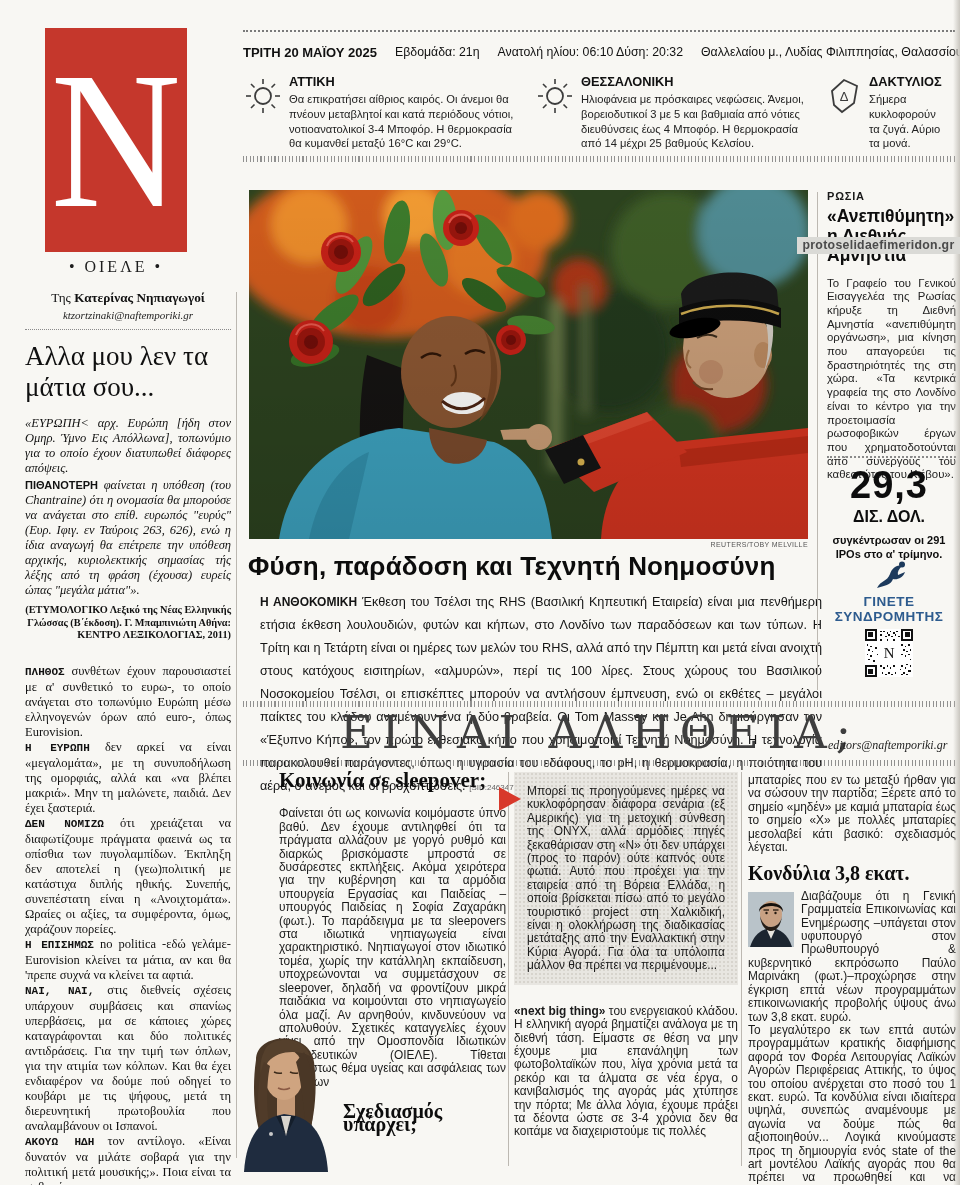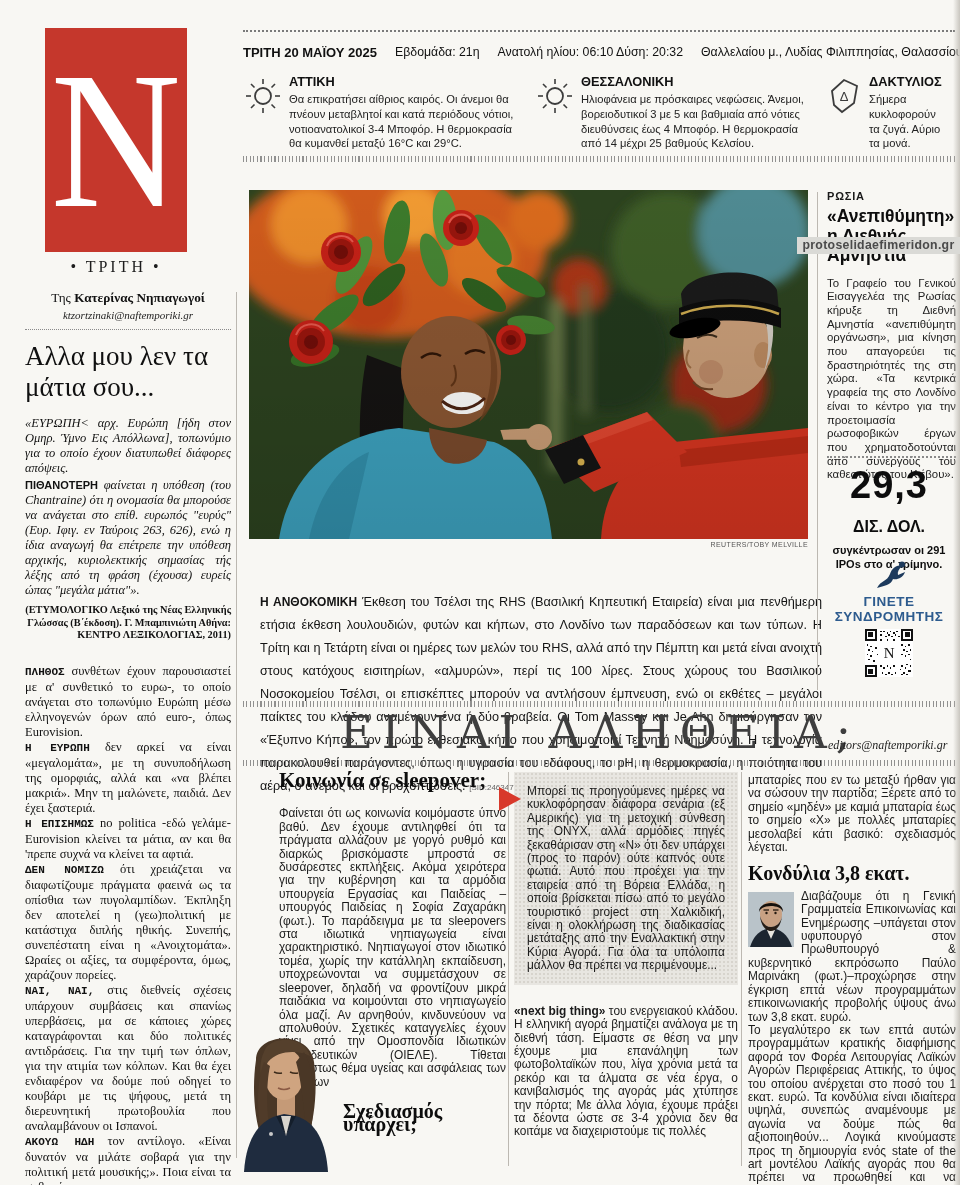--- a/index.html
+++ b/index.html
@@ -38,21 +38,21 @@
   .vrule{width:1px;background:#bcb8b1;}
   .russia{left:827px;top:190px;width:129px;}
   .kicker{font-size:11px;font-weight:bold;letter-spacing:.8px;color:#1a1a1a;}
   .r-title{font-size:17.5px;line-height:19.5px;font-weight:bold;margin-top:5px;color:#0d0d0d;}
   .r-body{margin-top:11px;font-size:11.4px;line-height:13.7px;color:#222;text-align:justify;}
   .watermark{left:797px;top:237px;width:163px;height:17px;background:#dadad6;color:#4b4b4b;font-weight:bold;
              font-size:12.3px;line-height:17px;text-align:center;letter-spacing:.3px;z-index:6;}
   .dotrule{border-top:2px dotted #8a8a8a;}
   .stat{left:820px;top:466px;width:138px;text-align:center;color:#0d0d0d;}
   .stat-num{font-size:38px;font-weight:bold;line-height:38px;letter-spacing:1px;}
-  .stat-unit{font-size:16px;font-weight:bold;margin-top:14px;}
+  .stat-unit{font-size:16px;font-weight:bold;margin-top:4px;}
   .stat-cap{font-size:11px;font-weight:bold;line-height:13.5px;margin-top:8px;}
   .subscribe{left:820px;top:560px;width:138px;text-align:center;}
   .sub-line{font-size:13.5px;font-weight:bold;letter-spacing:.5px;color:#2d5b8e;line-height:15px;}
 
   
   .truth-title{left:300px;top:706px;width:600px;text-align:center;font-family:"DejaVu Serif",serif;
                font-size:45px;letter-spacing:9px;color:#3e3e3e;}
   .truth-email{left:828px;top:738px;width:130px;font-family:"Liberation Serif",serif;font-style:italic;font-size:12px;color:#222;}
 
   .bcol{font-size:11.9px;line-height:13.4px;text-align:justify;color:#1a1a1a;}
@@ -89,21 +89,21 @@
   .scan-edge{right:0;top:0;width:7px;height:100%;background:linear-gradient(90deg,rgba(0,0,0,0),#c9c6bf);}
 </style>
 </head>
 <body>
 
 <div class="page">
 
   <div class="abs logo-box">
     <div class="logo-n">N</div>
   </div>
-  <div class="abs apopsi">• ΤΡΙΤΗ •</div>
+  <div class="abs apopsi">• ΟΙΕΛΕ •</div>
 
   <div class="abs top-dotrule"></div>
   <div class="abs datebar">
     <span class="d-bold">ΤΡΙΤΗ 20 ΜΑΪΟΥ 2025</span>
     <span class="sep"></span>
     <span>Εβδομάδα: 21η</span>
     <span class="sep"></span>
     <span>Ανατολή ηλίου: 06:10 Δύση: 20:32</span>
     <span class="sep"></span>
     <span>Θαλλελαίου μ., Λυδίας Φιλιππησίας, Θαλασσίου οσ.</span>
@@ -173,22 +173,22 @@
       <b>Κατερίνας Νηπιαγωγοί</b>
     </div>
     <div class="op-email">ktzortzinaki@naftemporiki.gr</div>
     <div class="op-dotrule"></div>
     <div class="op-title">Αλλα μου λεν τα μάτια σου...</div>
     <p class="op-intro"><span>«ΕΥΡΩΠΗ&lt; αρχ. Ευρώπη [ήδη στον Ομηρ. Ύμνο Εις Απόλλωνα], τοπωνύμιο για το οποίο έχουν διατυπωθεί διάφορες απόψεις.</span></p>
     <p class="op-intro"><b class="lead">ΠΙΘΑΝΟΤΕΡΗ</b> <span>φαίνεται η υπόθεση (του Chantraine) ότι η ονομασία θα μπορούσε να ανάγεται στο επίθ. ευρωπός "ευρύς" (Ευρ. Ιφιγ. εν Ταύροις 263, 626), ενώ η ίδια αναγωγή θα επέτρεπε την υπόθεση αρχικής, κυριολεκτικής σημασίας τής λέξης από τη φράση (έχουσα) ευρείς ώπας "μεγάλα μάτια"».</span></p>
     <div class="op-source">(ΕΤΥΜΟΛΟΓΙΚΟ Λεξικό της Νέας Ελληνικής Γλώσσας (Β΄έκδοση). Γ. Μπαμπινιώτη Αθήνα: ΚΕΝΤΡΟ ΛΕΞΙΚΟΛΟΓΙΑΣ, 2011)</div>
     <p class="op-p"><b class="lead">ΠΛΗΘΟΣ</b> <span>συνθέτων έχουν παρουσιαστεί με α' συνθετικό το ευρω-, το οποίο ανάγεται στο τοπωνύμιο Ευρώπη μέσω ελληνογενών όρων από euro-, όπως Eurovision.</span></p>
     <p class="op-p"><b class="lead">Η ΕΥΡΩΠΗ</b> <span>δεν αρκεί να είναι «μεγαλομάτα», με τη συνυποδήλωση της ομορφιάς, αλλά και «να βλέπει μακριά». Μην τη μαλώνετε, παιδιά. Δεν έχει ξαστεριά.</span></p>
+    <p class="op-p"><b class="lead">ΔΕΝ ΝΟΜΙΖΩ</b> <span>ότι χρειάζεται να διαφωτίζουμε πράγματα φαεινά ως τα οπίσθια των πυγολαμπίδων. Έκπληξη δεν αποτελεί η (γεω)πολιτική με κατάστιχα διπλής ηθικής. Συνεπής, συνεπέστατη είναι η «Ανοιχτομάτα». Ωραίες οι αξίες, τα συμφέροντα, όμως, χαράζουν πορείες.</span></p>
     <p class="op-p"><b class="lead">Η ΕΠΙΣΗΜΩΣ</b> <span>no politica -εδώ γελάμε- Eurovision κλείνει τα μάτια, αν και θα 'πρεπε συχνά να κλείνει τα αφτιά.</span></p>
-    <p class="op-p"><b class="lead">ΔΕΝ ΝΟΜΙΖΩ</b> <span>ότι χρειάζεται να διαφωτίζουμε πράγματα φαεινά ως τα οπίσθια των πυγολαμπίδων. Έκπληξη δεν αποτελεί η (γεω)πολιτική με κατάστιχα διπλής ηθικής. Συνεπής, συνεπέστατη είναι η «Ανοιχτομάτα». Ωραίες οι αξίες, τα συμφέροντα, όμως, χαράζουν πορείες.</span></p>
     <p class="op-p"><b class="lead">ΝΑΙ, ΝΑΙ,</b> <span>στις διεθνείς σχέσεις υπάρχουν συμβάσεις και σπανίως υπερβάσεις, μα σε κάποιες χώρες καταγράφονται και δύο πολιτικές αντιδράσεις. Για την τιμή των όπλων, για την ατιμία των κόλπων. Και θα έχει ενδιαφέρον να δούμε πού οδηγεί το κουβάρι με τις ψήφους, μετά τη διερευνητική πρωτοβουλία που αναλαμβάνουν οι Ισπανοί.</span></p>
     <p class="op-p"><b class="lead">ΑΚΟΥΩ ΗΔΗ</b> <span>τον αντίλογο. «Είναι δυνατόν να μιλάτε σοβαρά για την πολιτική μετά μουσικής;». Ποια είναι τα σοβαρά;</span></p>
     <p class="op-p"><b class="lead">ΑΣ ΠΟΥΜΕ</b> <span>η Υγεία. Αντιμετωπίζεται σοβαρά από τον «υπουργό Eurovision», που μάλωσε τις καλλιτεχνικές επιτροπές γιατί δεν στήριξαν «τη μεγάλη Δυτική Δημοκρατία της Μέσης Ανατολής σε αυτές τις δύσκολες στιγμές και στον διαγωνισμό αυτό»;</span></p>
 
   </div>
   <div class="abs vrule" style="left:236px;top:292px;height:866px;"></div>
 
   <svg class="abs photo" viewBox="0 0 559 349" preserveAspectRatio="none">
     <defs>
       <filter id="pb" x="-20%" y="-20%" width="140%" height="140%">
@@ -284,20 +284,21 @@
       <path d="M444,192 Q452,201 464,199" stroke="#6e4224" stroke-width="2" fill="none"></path>
       <path d="M440,160 Q434,172 442,178" stroke="#9a6b42" stroke-width="2" fill="none"></path>
       <path d="M432,104 C440,78 516,74 528,100 L530,122 C505,112 455,112 434,122 Z" fill="#1a1a1a"></path>
       <path d="M430,118 C460,106 505,106 532,118 L532,138 C505,128 458,128 430,138 Z" fill="#0d0d0d"></path>
       <ellipse cx="446" cy="138" rx="26" ry="9" fill="#000" transform="rotate(-12 446 138)"></ellipse>
       <path d="M432,124 C460,113 504,113 530,124" stroke="#caa84e" stroke-width="2.5" fill="none"></path>
     </g>
     <rect width="559" height="349" fill="url(#vg)" opacity=".3"></rect>
   </svg>
   <div class="abs credit">REUTERS/TOBY MELVILLE</div>
+  <h1 class="abs headline" style="margin:0;">Φύση, παράδοση και Τεχνητή Νοημοσύνη</h1>
   <p class="abs article" style="margin:0;">
     <b class="lead">Η ΑΝΘΟΚΟΜΙΚΗ</b>
     <span>Έκθεση του Τσέλσι της RHS (Βασιλική Κηπευτική Εταιρεία) είναι μια πενθήμερη ετήσια έκθεση λουλουδιών, φυτών και κήπων, στο Λονδίνο των παραδόσεων και των τύπων. Η Τρίτη και η Τετάρτη είναι οι ημέρες των μελών του RHS, αλλά από την Πέμπτη και μετά είναι ανοιχτή στους κατόχους εισιτηρίων, «αλμυρών», περί τις 100 λίρες. Στους χώρους του Βασιλικού Νοσοκομείου Τσέλσι, οι επισκέπτες μπορούν να αντλήσουν έμπνευση, ενώ οι εκθέτες – μεγάλοι παίκτες του κλάδου αναμένουν ένα ή δύο βραβεία. Οι Tom Massey και Je Ahn δημιούργησαν τον «Έξυπνο Κήπο», τον πρώτο εκθεσιακό κήπο που χρησιμοποιεί Τεχνητή Νοημοσύνη. Η τεχνολογία παρακολουθεί παράγοντες, όπως η υγρασία του εδάφους, το pH, η θερμοκρασία, η ποιότητα του αέρα, ο άνεμος και οι βροχοπτώσεις.</span>
     <span class="sid-inline">[SID:24634732]</span>
   </p>
 
   <div class="abs vrule" style="left:817px;top:192px;height:498px;"></div>
   <div class="abs russia">
     <div class="kicker">ΡΩΣΙΑ</div>
     <div class="r-title">«Ανεπιθύμητη» η Διεθνής Αμνηστία</div>

